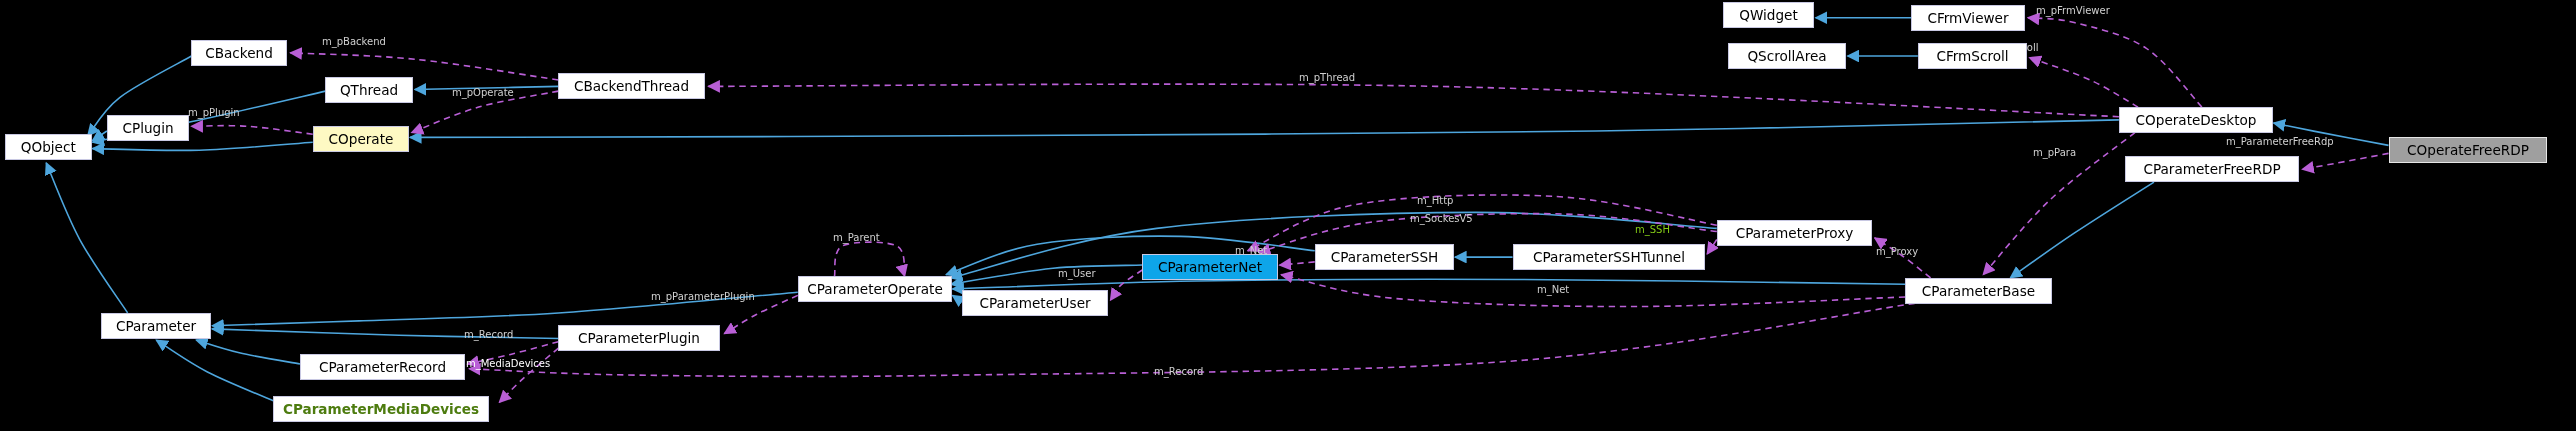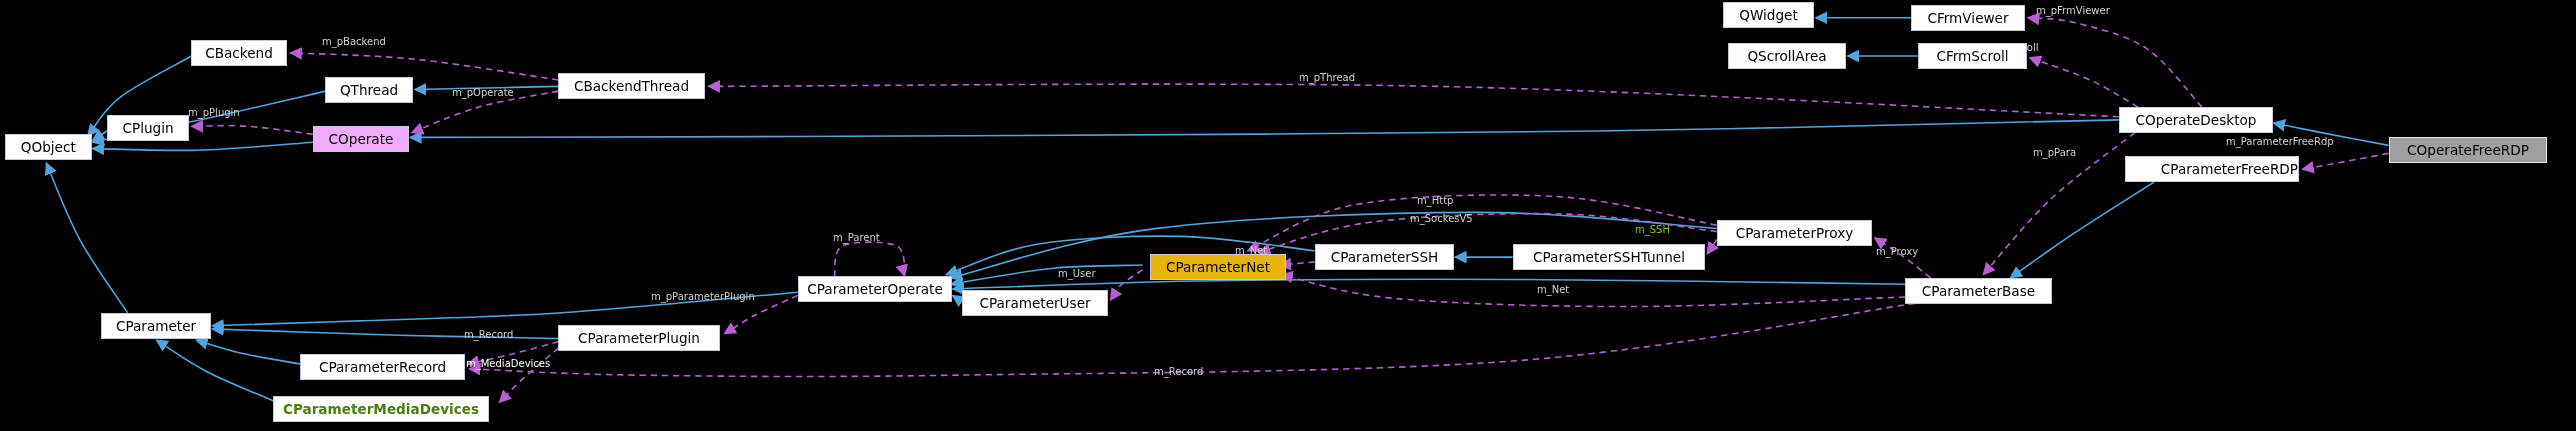--- a/index.html
+++ b/index.html
@@ -116,28 +116,28 @@
   <div id="node-layer">
       <div class="node" style="left: 1723px; top: 2px; width: 89px; background: rgb(255, 255, 255); color: rgb(0, 0, 0);">QWidget</div>
       <div class="node" style="left: 1911px; top: 4.8px; width: 112px; background: rgb(255, 255, 255); color: rgb(0, 0, 0);">CFrmViewer</div>
       <div class="node" style="left: 1728px; top: 43px; width: 116px; background: rgb(255, 255, 255); color: rgb(0, 0, 0);">QScrollArea</div>
       <div class="node" style="left: 1918px; top: 43px; width: 107px; background: rgb(255, 255, 255); color: rgb(0, 0, 0);">CFrmScroll</div>
       <div class="node" style="left: 191px; top: 40px; width: 94px; background: rgb(255, 255, 255); color: rgb(0, 0, 0);">CBackend</div>
       <div class="node" style="left: 325px; top: 77px; width: 86px; background: rgb(255, 255, 255); color: rgb(0, 0, 0);">QThread</div>
       <div class="node" style="left: 558px; top: 73px; width: 145px; background: rgb(255, 255, 255); color: rgb(0, 0, 0);">CBackendThread</div>
       <div class="node" style="left: 4.8px; top: 134px; width: 85px; background: rgb(255, 255, 255); color: rgb(0, 0, 0);">QObject</div>
       <div class="node" style="left: 107px; top: 115px; width: 80px; background: rgb(255, 255, 255); color: rgb(0, 0, 0);">CPlugin</div>
-      <div class="node" style="left: 313px; top: 126px; width: 94px; background: #f0abfc; color: rgb(0, 0, 0);">COperate</div>
+      <div class="node" style="left: 313px; top: 126px; width: 94px; background: #fef9c3; color: rgb(0, 0, 0);">COperate</div>
       <div class="node" style="left: 2119px; top: 107px; width: 152px; background: rgb(255, 255, 255); color: rgb(0, 0, 0);">COperateDesktop</div>
       <div class="node highlight" style="left: 2389px; top: 137px; width: 156px; background: rgb(159, 159, 159); color: rgb(0, 0, 0);">COperateFreeRDP</div>
-      <div class="node" style="left: 2125px; top: 156px; width: 172px; background: rgb(255, 255, 255); color: rgb(0, 0, 0); text-align: right;">CParameterFreeRDP</div>
+      <div class="node" style="left: 2125px; top: 156px; width: 172px; background: rgb(255, 255, 255); color: rgb(0, 0, 0);">CParameterFreeRDP</div>
       <div class="node" style="left: 1717px; top: 220px; width: 153px; background: rgb(255, 255, 255); color: rgb(0, 0, 0);">CParameterProxy</div>
       <div class="node" style="left: 1315px; top: 244px; width: 137px; background: rgb(255, 255, 255); color: rgb(0, 0, 0);">CParameterSSH</div>
       <div class="node" style="left: 1513px; top: 244px; width: 190px; background: rgb(255, 255, 255); color: rgb(0, 0, 0);">CParameterSSHTunnel</div>
-      <div class="node" style="left: 1142px; top: 254px; width: 134px; background: #eab308; color: rgb(0, 0, 0); margin-left: 8px;">CParameterNet</div>
+      <div class="node" style="left: 1142px; top: 254px; width: 134px; background: #0ea5e9; color: rgb(0, 0, 0);">CParameterNet</div>
       <div class="node" style="left: 798px; top: 276px; width: 152px; background: rgb(255, 255, 255); color: rgb(0, 0, 0);">CParameterOperate</div>
       <div class="node" style="left: 962px; top: 290px; width: 144px; background: rgb(255, 255, 255); color: rgb(0, 0, 0);">CParameterUser</div>
       <div class="node" style="left: 1905px; top: 278px; width: 145px; background: rgb(255, 255, 255); color: rgb(0, 0, 0);">CParameterBase</div>
       <div class="node" style="left: 101px; top: 313px; width: 108px; background: rgb(255, 255, 255); color: rgb(0, 0, 0);">CParameter</div>
       <div class="node" style="left: 558px; top: 325px; width: 160px; background: rgb(255, 255, 255); color: rgb(0, 0, 0);">CParameterPlugin</div>
       <div class="node" style="left: 300px; top: 354px; width: 163px; background: rgb(255, 255, 255); color: rgb(0, 0, 0);">CParameterRecord</div>
       <div class="node" style="left: 273px; top: 396px; width: 214px; background: rgb(255, 255, 255); color: #4d7c0f; font-weight: bold;">CParameterMediaDevices</div>
     </div>
 </div>
 

